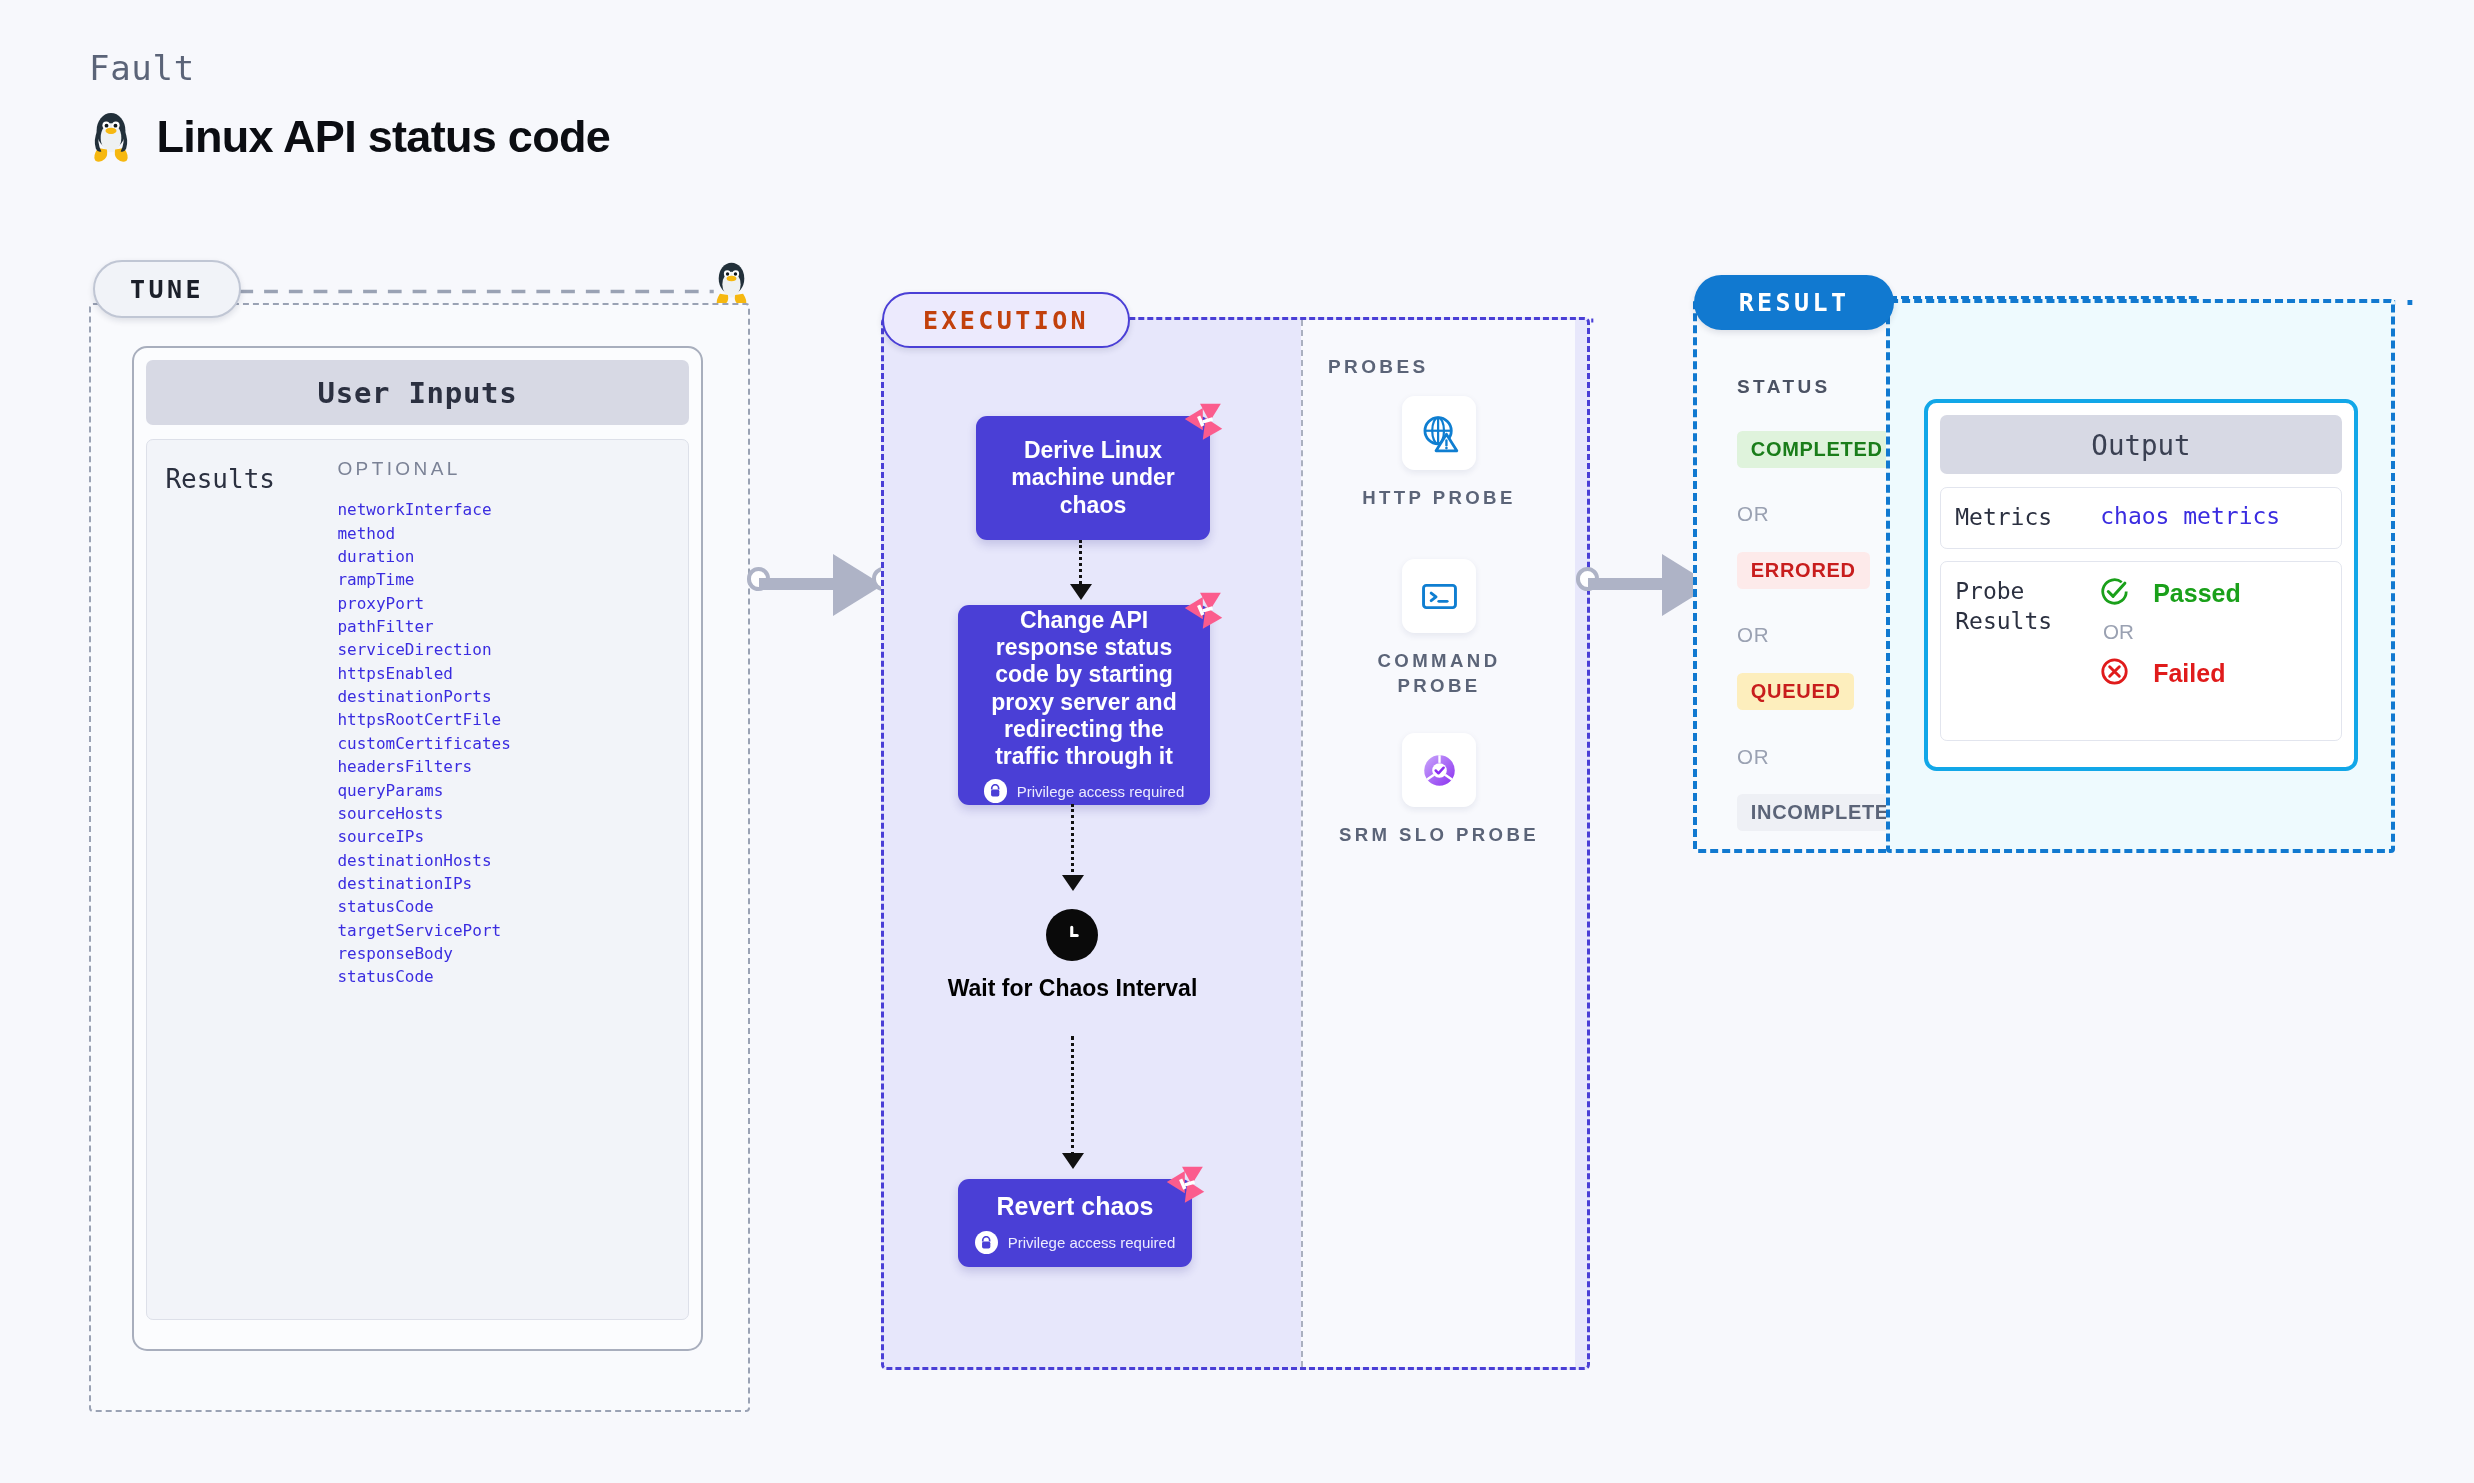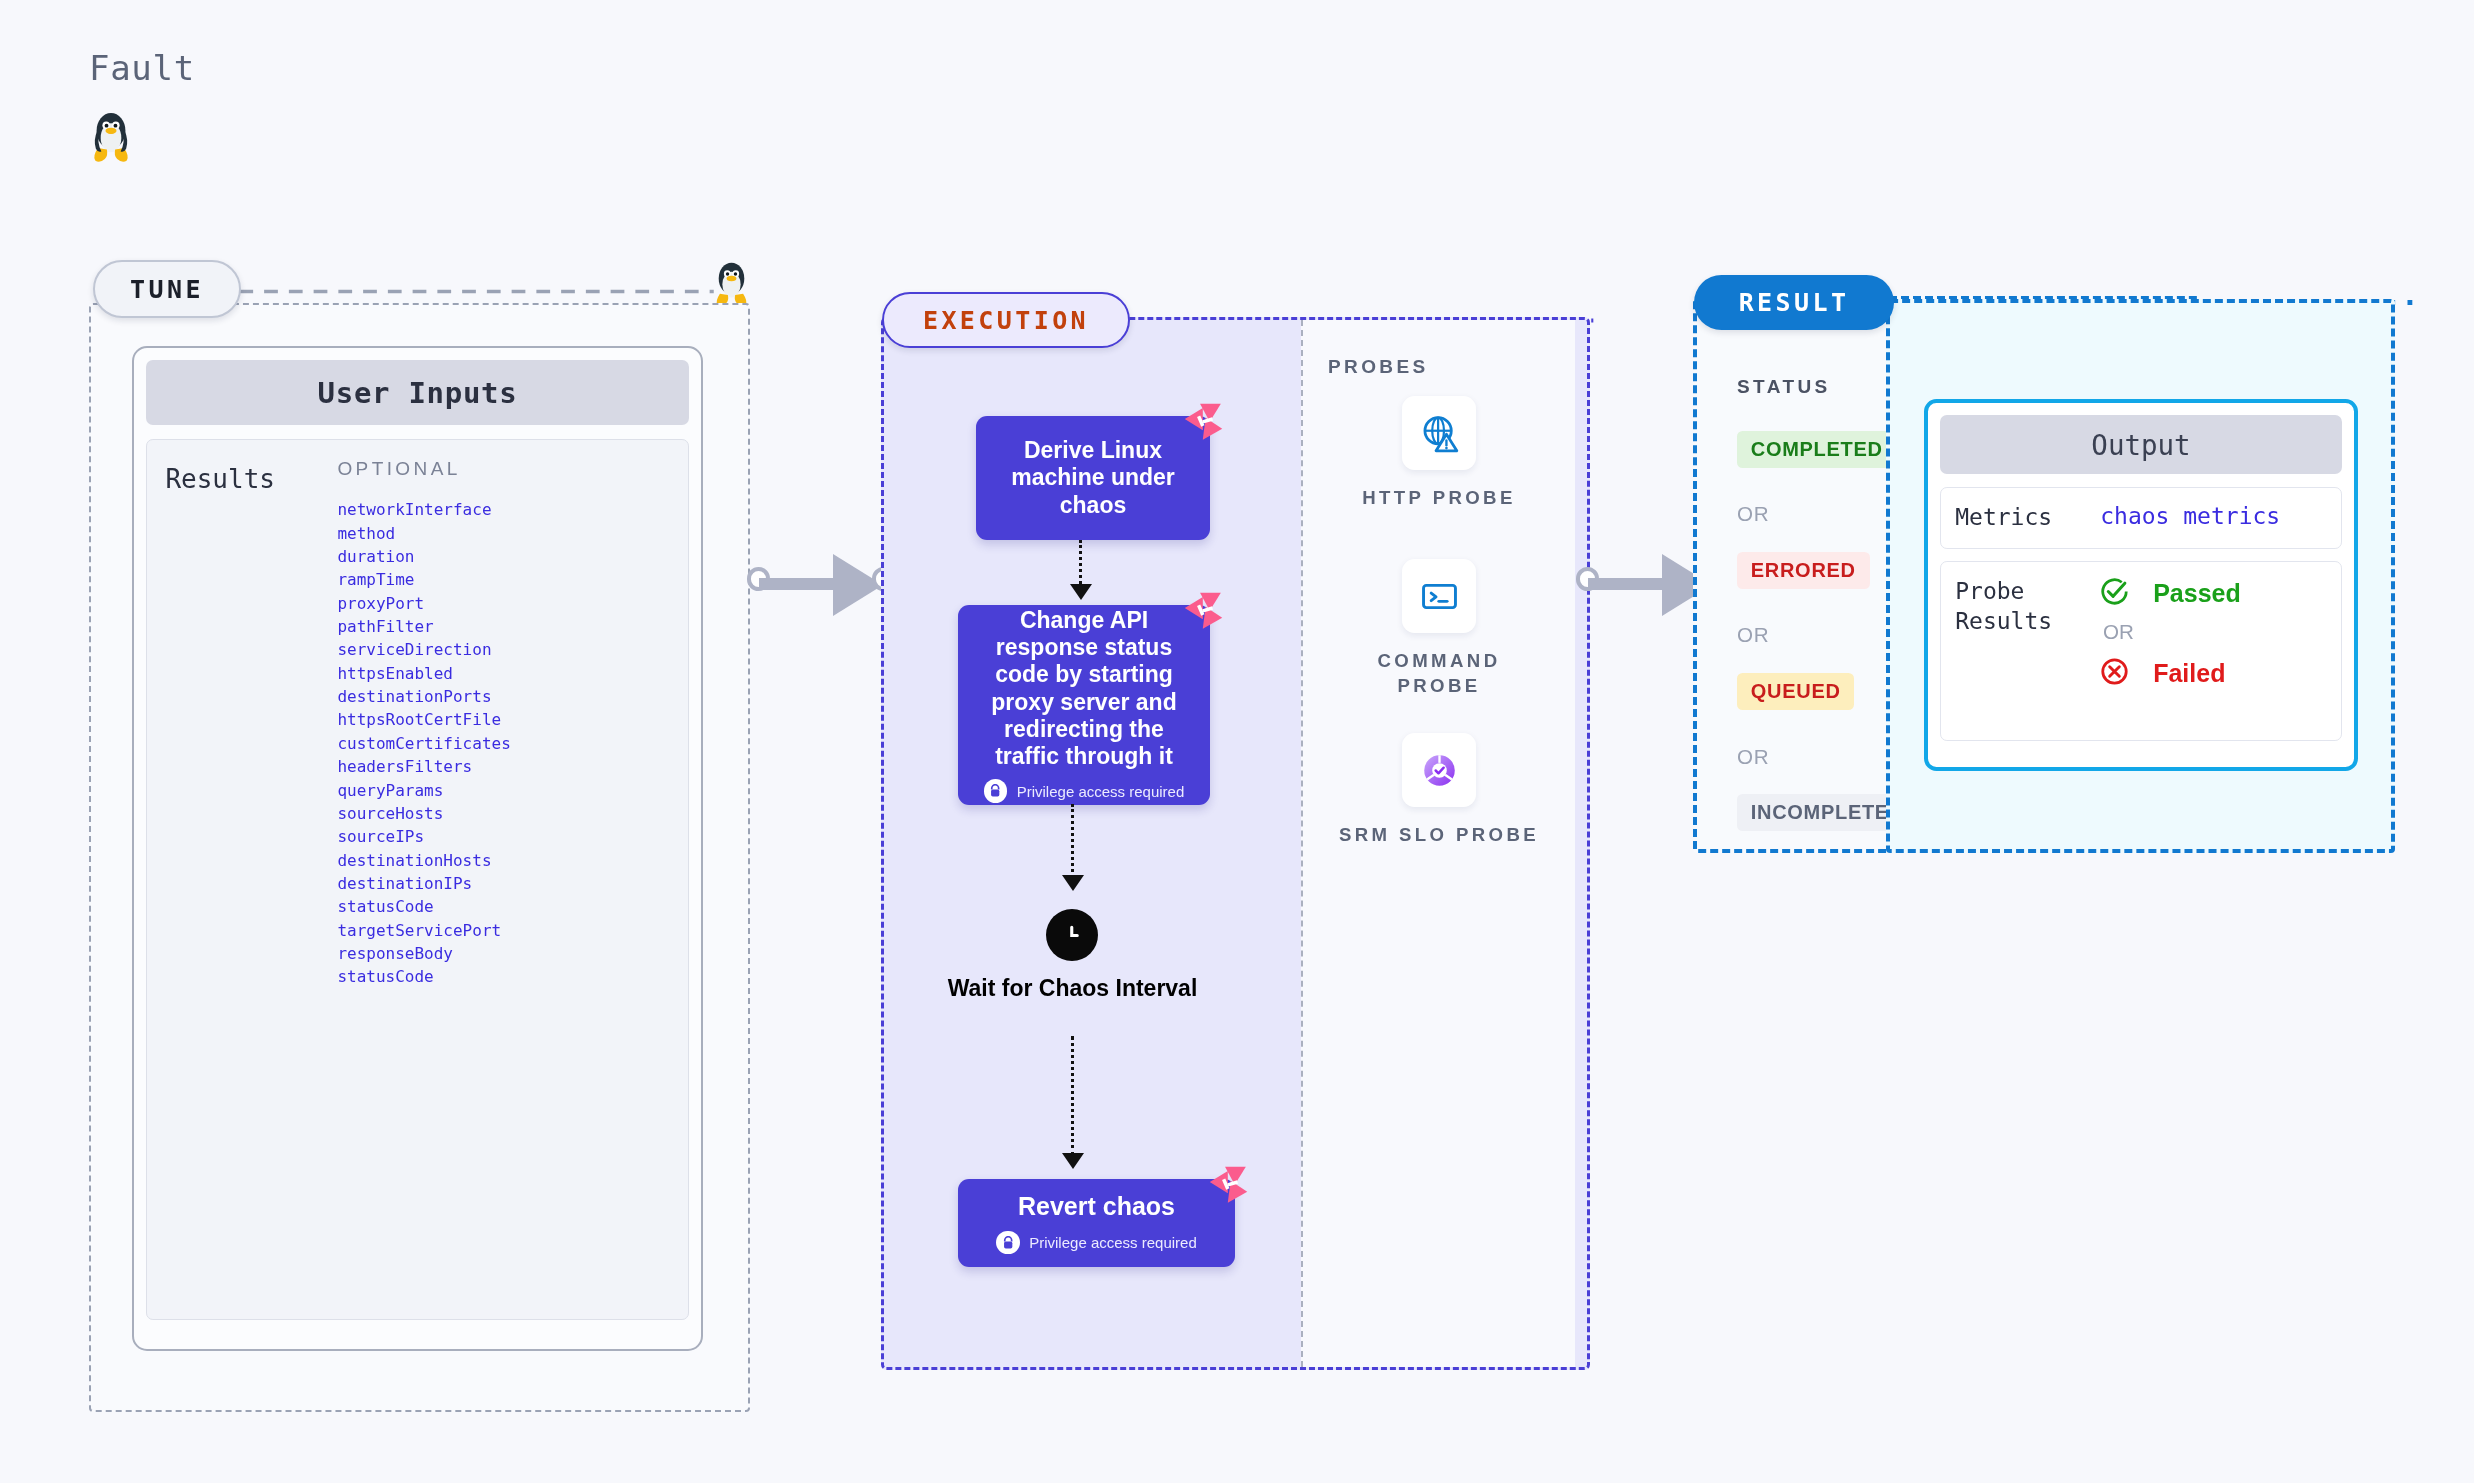--- a/index.html
+++ b/index.html
@@ -214,20 +214,21 @@
       <circle cx="25.5" cy="22.5" r="2.8" fill="#11181d"></circle>
         <circle cx="38.5" cy="22.5" r="2.8" fill="#11181d"></circle>
       <path d="M25 31 q7 7 14 0 q-7 5 -14 0z" fill="#f6b810"></path>
       <ellipse cx="32" cy="30" rx="8" ry="4.5" fill="#f6b810"></ellipse>
       <path d="M13 55 q-8 12 -4 18 q6 5 14 -2 q5 -5 3 -14z" fill="#f6b810"></path>
       <path d="M51 55 q8 12 4 18 q-6 5 -14 -2 q-5 -5 -3 -14z" fill="#f6b810"></path>
       <path d="M12 30 q-6 14 -2 26 q3 6 8 4 q-7 -14 -3 -28z" fill="#22303a"></path>
       <path d="M52 30 q6 14 2 26 q-3 6 -8 4 q7 -14 3 -28z" fill="#22303a"></path>
     </svg>
   </span>
+  <span id="title-text">Linux API status code</span>
 </div>
 
 <div id="tune-pill" class="pill">TUNE</div>
 
 <svg style="position:absolute;left:239px;top:286px;" width="482" height="11" viewBox="0 0 700 16">
   <line x1="0" y1="8" x2="690" y2="8" stroke="#9aa2b4" stroke-width="5" stroke-dasharray="20 16"></line>
 </svg>
 <span style="position:absolute;left:712px;top:260px;">
   <svg width="39" height="48" viewBox="0 0 64 78">
     <ellipse cx="32" cy="30" rx="21" ry="26" fill="#22303a"></ellipse>
@@ -331,21 +332,21 @@
   <div id="clock-icon" style="left:162px;top:589px;">
     <svg width="27.5" height="27.5" viewBox="0 0 40 40">
       <path d="M20 9 V21 H28" stroke="#fff" stroke-width="4.5" fill="none" stroke-linecap="round"></path>
     </svg>
   </div>
   <div id="wait-label" style="left:44px;top:654px;">Wait for Chaos Interval</div>
 
   <div class="dotline" style="left:187px;top:716px;height:120px;"></div>
   <div class="dotarrow" style="left:178px;top:833px;"></div>
 
-  <div class="exec-node" style="left:74px;top:859px;width:277px;height:88px;display:flex;flex-direction:column;align-items:center;justify-content:center;padding:0 15px;">
+  <div class="exec-node" style="left:74px;top:859px;width:234px;height:88px;display:flex;flex-direction:column;align-items:center;justify-content:center;padding:0 15px;">
     <span class="ttl" style="font-size:25px;">Revert chaos</span>
     <span class="priv">
       <span class="lockdot">
         <svg width="12.4" height="13.8" viewBox="0 0 18 20">
             <path d="M4 8V6a5 5 0 0 1 10 0v2" stroke="#4a3fd6" stroke-width="2.4" fill="none"></path>
             <rect x="3" y="8" width="12" height="10" rx="2.5" fill="#4a3fd6"></rect>
           </svg>
       </span>
       <span>Privilege access required</span>
     </span>

